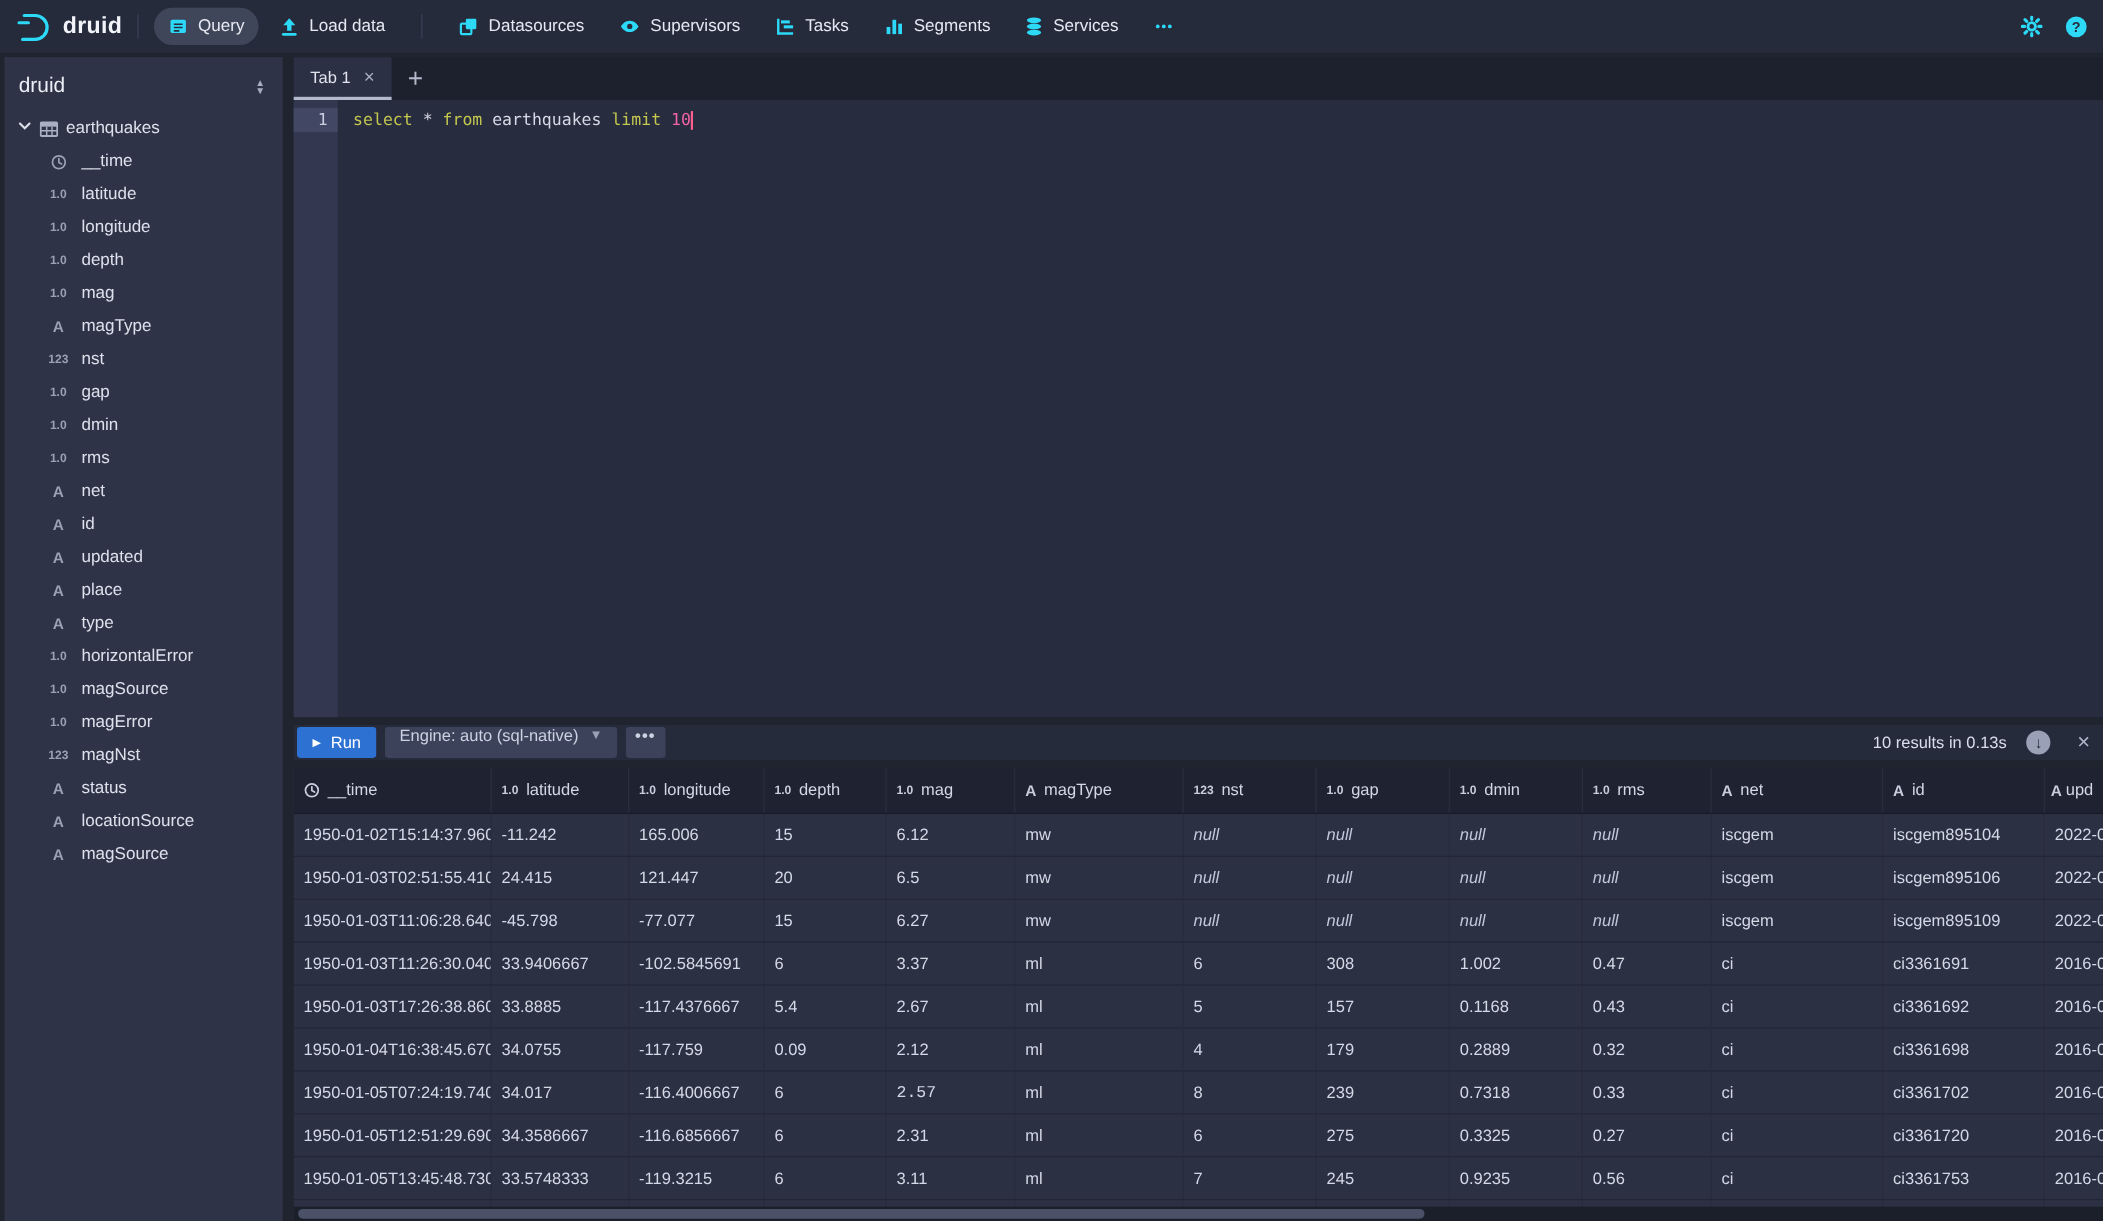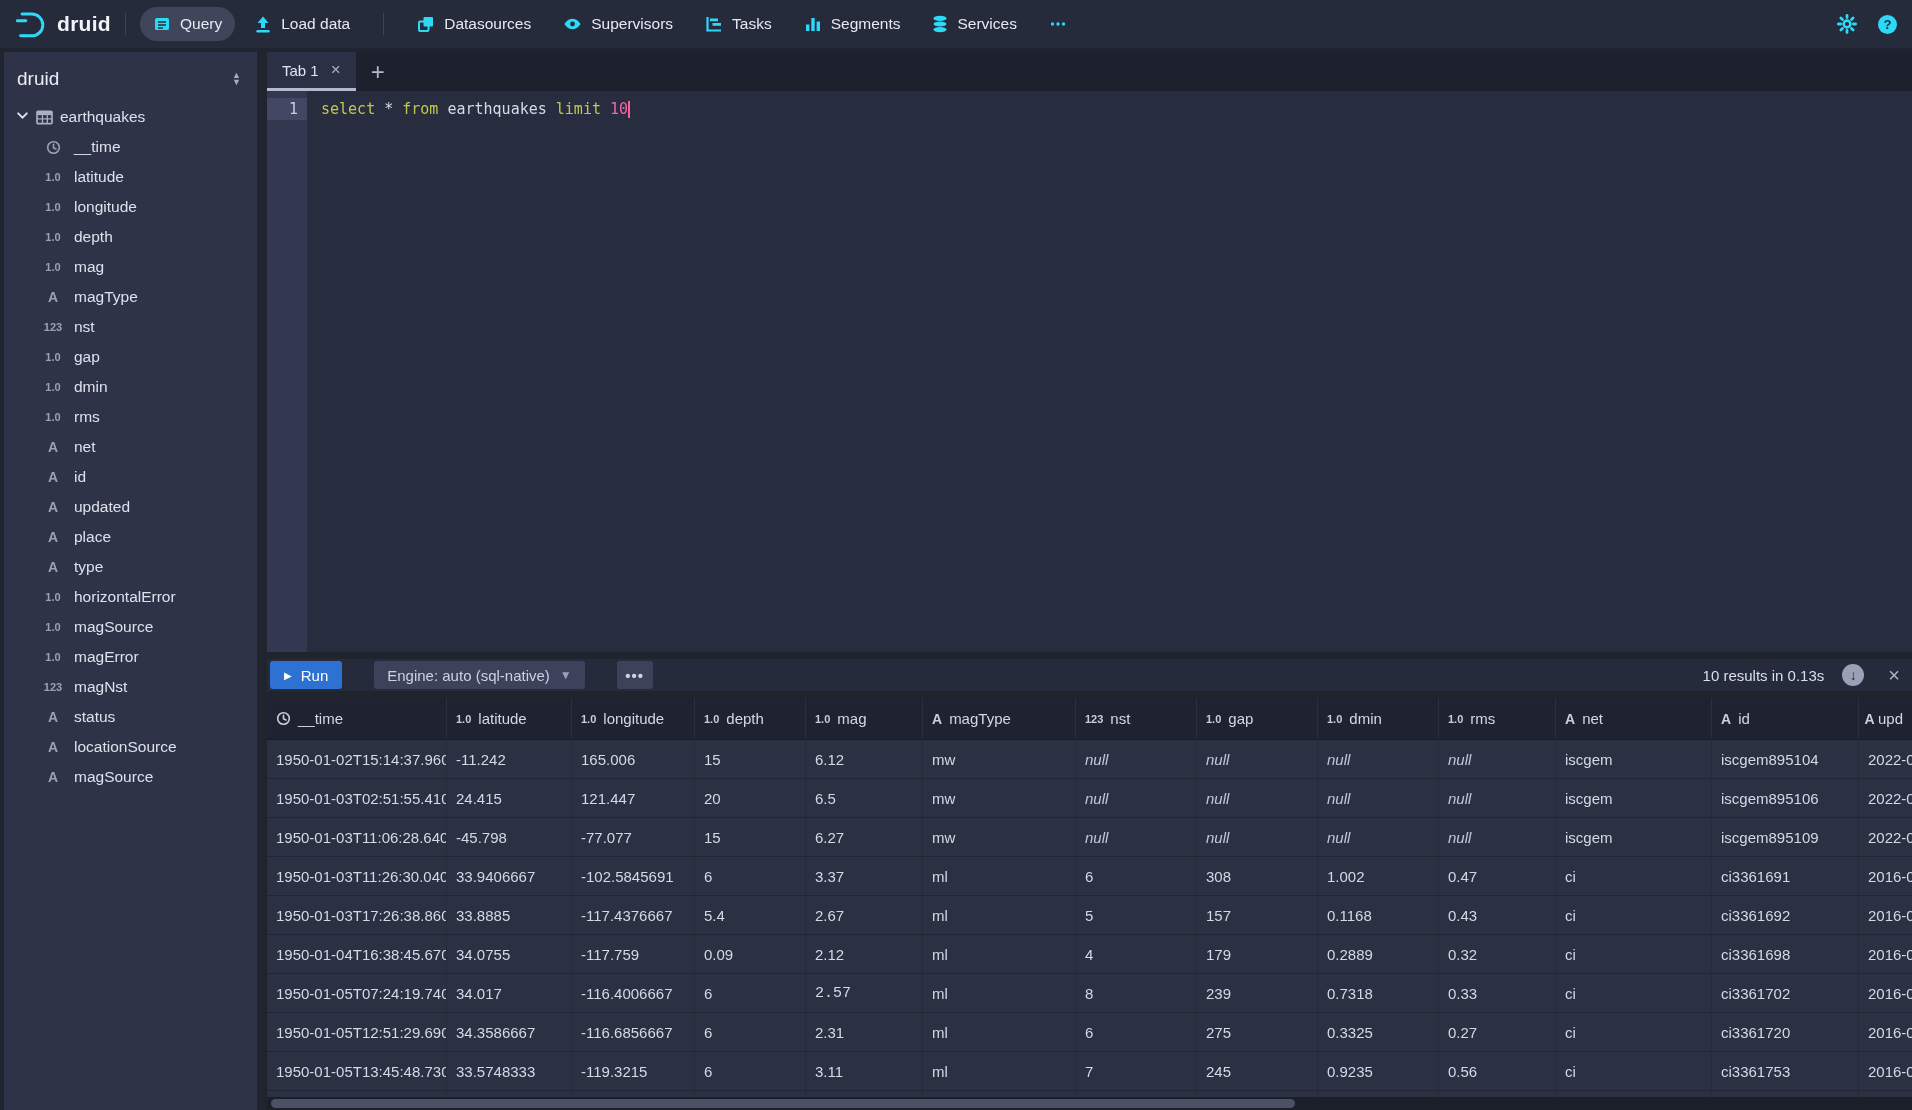--- a/index.html
+++ b/index.html
@@ -57,22 +57,22 @@
   .tok-number  { color:#f363a5; }
   .tok-plain   { color:#d6dae6; }
   .cursor { display:inline-block; width:2px; height:17px; background:#ff5f8f;
     vertical-align:text-bottom; }
 
   .runbar { height:32px; margin:7px 0; background:#262b3c; display:flex;
     align-items:center; padding:0 12px 0 3px; gap:8px; }
   .run-btn { display:flex; align-items:center; gap:9px; height:28px; padding:0 14px;
     background:#2d72d2; color:#fff; font-size:15px; border-radius:3px; cursor:pointer; }
   .run-btn .play { font-size:10px; }
-  .pill-btn { display:flex; align-items:center; gap:10px; height:28px; padding:0 13px;
-    background:#3c425a; color:#ccd2e2; font-size:15px; border-radius:3px; cursor:pointer;margin-left:24px; }
+  .pill-btn { display:flex; gap:10px; height:28px; padding:0 13px;
+    background:#3c425a; color:#ccd2e2; font-size:15px; border-radius:3px; cursor:pointer; }
   .pill-btn .caret { color:#9ba1b6; font-size:12px; }
   .more-btn { width:36px; justify-content:center; letter-spacing:1px; font-weight:bold;
     padding:0; }
   .spacer { flex:1; }
   .status-text { color:#dbdfec; font-size:15px; margin-right:10px; }
   .dl-btn { width:22px; height:22px; border-radius:50%; background:#9aa1b6; color:#262b3c;
     display:flex; align-items:center; justify-content:center; font-size:14px;
     font-weight:bold; cursor:pointer; }
   .close-btn { color:#b0b6c9; font-size:20px; margin-left:16px; cursor:pointer; line-height:1; }
 

